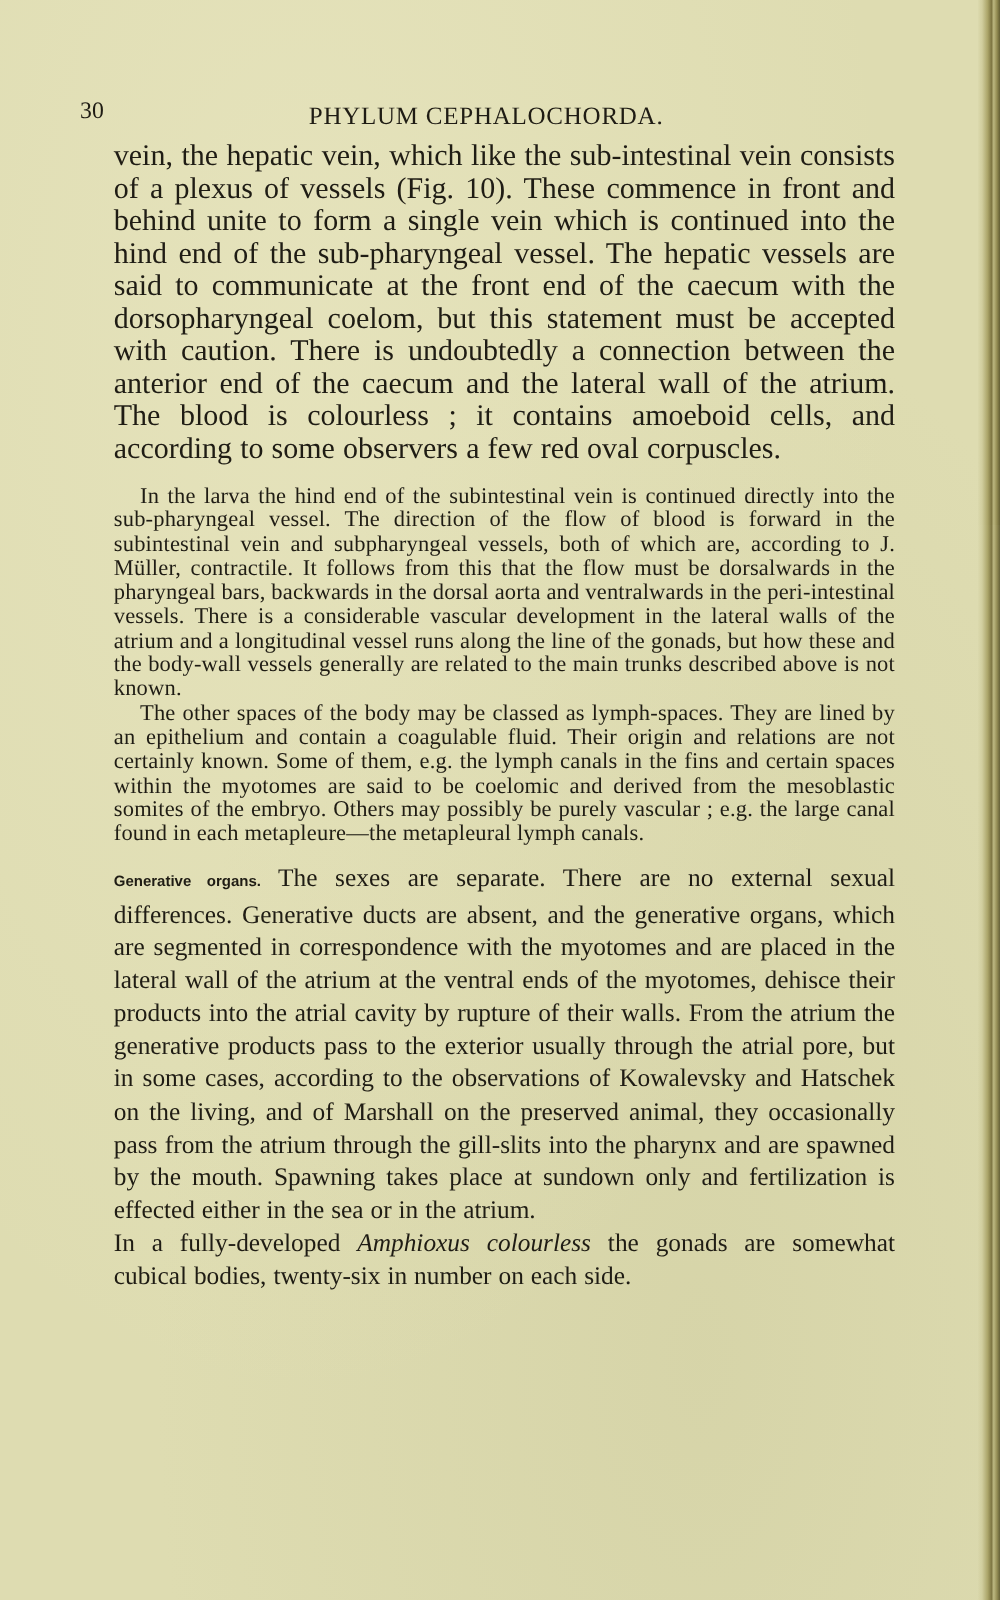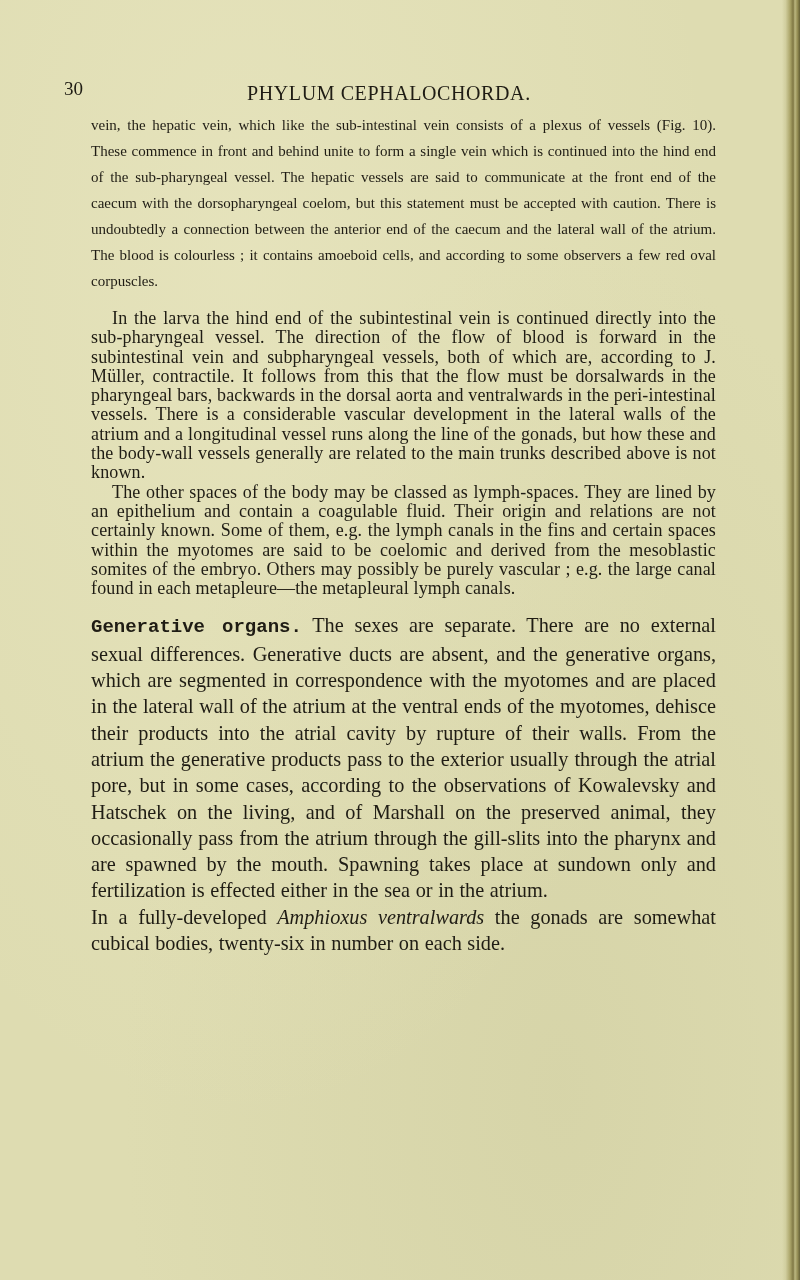--- a/index.html
+++ b/index.html
@@ -70,21 +70,21 @@
       letter-spacing: 0.6px;
     }
     .main {
       position: absolute;
       left: 91px;
       top: 112px;
       width: 625px;
     }
     .body-text p {
       margin: 0;
-      font-size: 15px;
+      font-size: 24px;
       line-height: 26px;
       text-align: justify;
       text-align-last: left;
       word-spacing: 0.5px;
     }
     .small-text {
       margin-top: 15px;
     }
     .small-text p {
       margin: 0;
@@ -102,23 +102,23 @@
     }
     .section p {
       margin: 0;
       font-size: 20.3px;
       line-height: 26.3px;
       text-align: justify;
       text-align-last: left;
       word-spacing: 0.5px;
     }
     .section-heading {
-      font-family: Liberation Mono, monospace;
+      font-family: Liberation Sans, sans-serif;
       font-weight: bold;
-      font-size: 19px;
+      font-size: 12px;
       letter-spacing: 0px;
     }
     em {
       font-style: italic;
     }
   </style>
 </head>
 <body>
 
 <div class="page">
@@ -135,16 +135,16 @@
       <p>vein, the hepatic vein, which like the sub-intestinal vein consists of a plexus of vessels (Fig. 10). These commence in front and behind unite to form a single vein which is continued into the hind end of the sub-pharyngeal vessel. The hepatic vessels are said to communicate at the front end of the caecum with the dorsopharyngeal coelom, but this statement must be accepted with caution. There is undoubtedly a connection between the anterior end of the caecum and the lateral wall of the atrium. The blood is colourless ; it contains amoeboid cells, and according to some observers a few red oval corpuscles.</p>
     </div>
 
     <div class="small-text">
       <p class="indent">In the larva the hind end of the subintestinal vein is continued directly into the sub-pharyngeal vessel. The direction of the flow of blood is forward in the subintestinal vein and subpharyngeal vessels, both of which are, according to J. Müller, contractile. It follows from this that the flow must be dorsalwards in the pharyngeal bars, backwards in the dorsal aorta and ventralwards in the peri-intestinal vessels. There is a considerable vascular development in the lateral walls of the atrium and a longitudinal vessel runs along the line of the gonads, but how these and the body-wall vessels generally are related to the main trunks described above is not known.</p>
       <p class="indent">The other spaces of the body may be classed as lymph-spaces. They are lined by an epithelium and contain a coagulable fluid. Their origin and relations are not certainly known. Some of them, e.g. the lymph canals in the fins and certain spaces within the myotomes are said to be coelomic and derived from the mesoblastic somites of the embryo. Others may possibly be purely vascular ; e.g. the large canal found in each metapleure—the metapleural lymph canals.</p>
     </div>
 
     <div class="section">
       <p class="indent"><span class="section-heading">Generative organs.</span><span> The sexes are separate. There are no external sexual differences. Generative ducts are absent, and the generative organs, which are segmented in correspondence with the myotomes and are placed in the lateral wall of the atrium at the ventral ends of the myotomes, dehisce their products into the atrial cavity by rupture of their walls. From the atrium the generative products pass to the exterior usually through the atrial pore, but in some cases, according to the observations of Kowalevsky and Hatschek on the living, and of Marshall on the preserved animal, they occasionally pass from the atrium through the gill-slits into the pharynx and are spawned by the mouth. Spawning takes place at sundown only and fertilization is effected either in the sea or in the atrium.</span></p>
-      <p class="indent"><span>In a fully-developed </span><em>Amphioxus ventralwards</em><span> the gonads are somewhat cubical bodies, twenty-six in number on each side.</span></p>
+      <p class="indent"><span>In a fully-developed </span><em>Amphioxus colourless</em><span> the gonads are somewhat cubical bodies, twenty-six in number on each side.</span></p>
     </div>
   </div>
 </div>
 
 </body></html>

